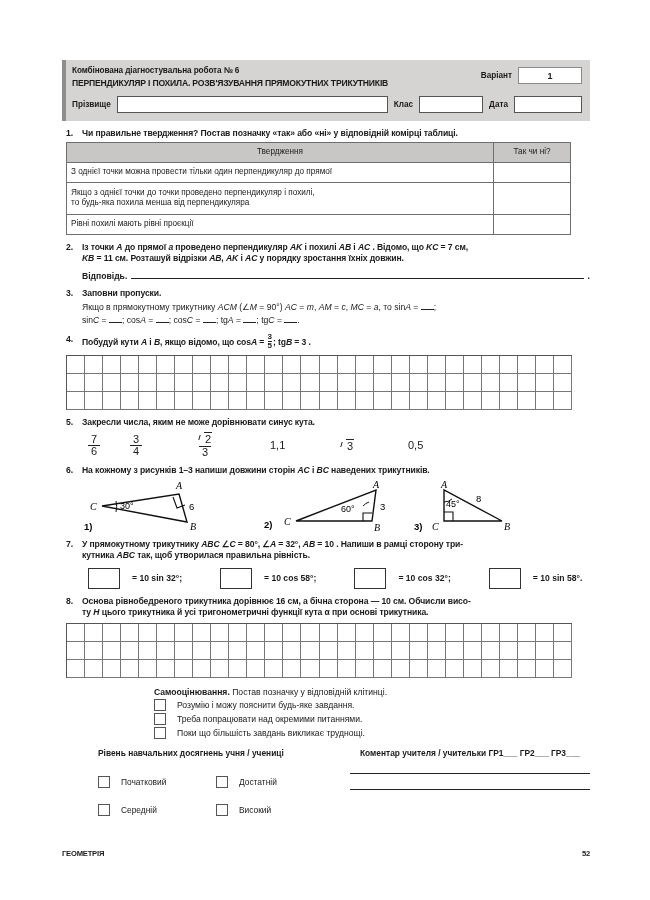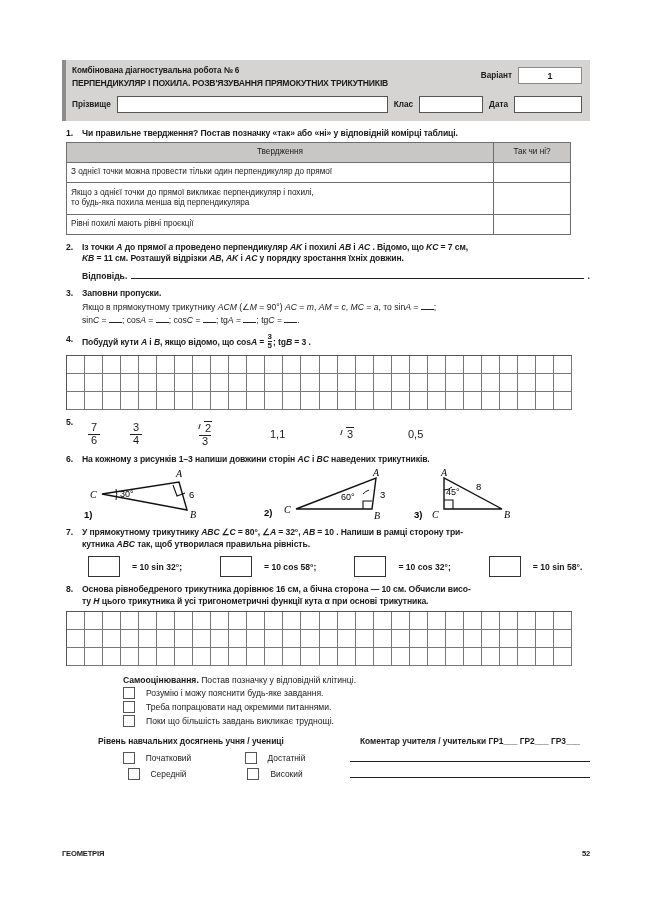--- a/index.html
+++ b/index.html
@@ -76,34 +76,34 @@
   .tri-row svg{position:absolute;top:0;}
 
   
   .eqrow{display:flex;align-items:center;margin-top:6px;margin-left:6px;}
   .eqitem{display:flex;align-items:center;}
   .ebox{width:30px;height:19px;border:1px solid #333;background:#fff;}
   .etxt{font-size:8.6px;font-weight:bold;margin-left:12px;white-space:nowrap;}
   .esp{width:38px;}
 
   
-  .selfa{margin-top:9px;margin-left:17px;padding-left:44px;}
+  .selfa{margin-top:9px;margin-left:48px;padding-left:44px;}
   .selfa .hd{font-size:8.6px;}
   .selfa .hd b{font-weight:bold;}
   .cbrow{display:flex;align-items:center;margin-top:2px;}
   .cb{width:10px;height:10px;border:1px solid #555;background:#fff;flex:0 0 10px;}
   .cbl{font-size:8.6px;margin-left:11px;}
 
   
   .bot{display:flex;margin-top:9px;margin-left:36px;}
   .bl{width:252px;}
   .bl .hd{font-size:8.4px;font-weight:bold;}
   .lvgrid{display:flex;margin-top:2px;}
   .lvcol{width:118px;}
-  .lvrow{display:flex;align-items:center;margin-top:4px;justify-content:center;}
+  .lvrow{display:flex;align-items:center;margin-top:16px;}
   .lvl{font-size:8.4px;margin-left:11px;}
   .br{flex:1 1 auto;}
   .br .hd{font-size:8.4px;font-weight:bold;white-space:nowrap;text-align:center;}
   .br .hd .gp{font-weight:bold;}
   .br .ln{border-bottom:1px solid #222;height:12px;margin-top:3px;}
 
   
   .foot{position:absolute;left:62px;top:849px;width:528px;display:flex;justify-content:space-between;
         align-items:center;font-size:7.6px;font-weight:bold;letter-spacing:-0.2px;}
 </style>
@@ -145,21 +145,21 @@
           <tr>
       <th>Твердження</th>
       <th class="colq">Так чи ні?</th>
     </tr>
     <tr>
       <td class="stmt">З однієї точки можна провести тільки один перпендикуляр до прямої</td>
       <td class="colq"></td>
     </tr>
     <tr>
       <td class="stmt2">
-        <div>Якщо з однієї точки до прямої викликає перпендикуляр і похилі,</div>
+        <div>Якщо з однієї точки до точки проведено перпендикуляр і похилі,</div>
         <div>то будь-яка похила менша від перпендикуляра</div>
       </td>
       <td class="colq"></td>
     </tr>
     <tr>
       <td class="stmt">Рівні похилі мають рівні проєкції</td>
       <td class="colq"></td>
     </tr>
   </tbody>
       </table>
@@ -284,20 +284,21 @@
         <i></i>
         <i></i>
         <i></i>
         <i></i>
         <i></i>
       </div>
 
   <div class="task">
     <div class="num">5.</div>
     <div class="body">
+      <div class="q">Закресли числа, яким не може дорівнювати синус кута.</div>
       <div class="nums">
         <span class="n1"><span class="fracL">
                 <span class="n">7</span>
                 <span class="d">6</span>
               </span></span>
         <span class="n2"><span class="fracL">
                 <span class="n">3</span>
                 <span class="d">4</span>
               </span></span>
         <span class="n3"><span class="fracL">

